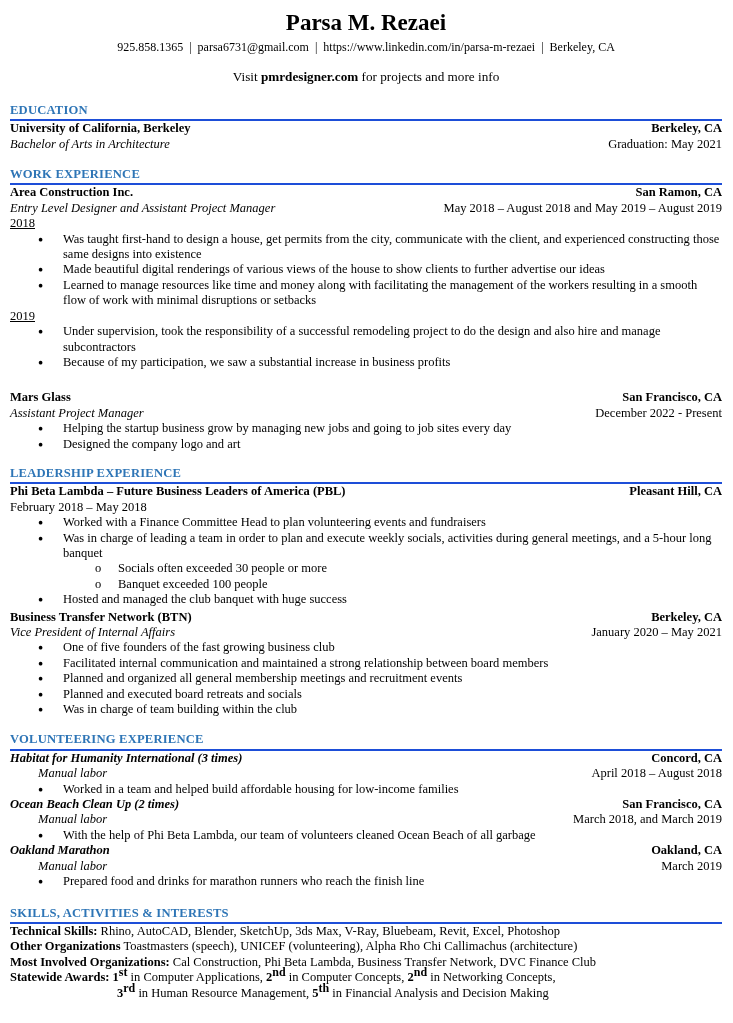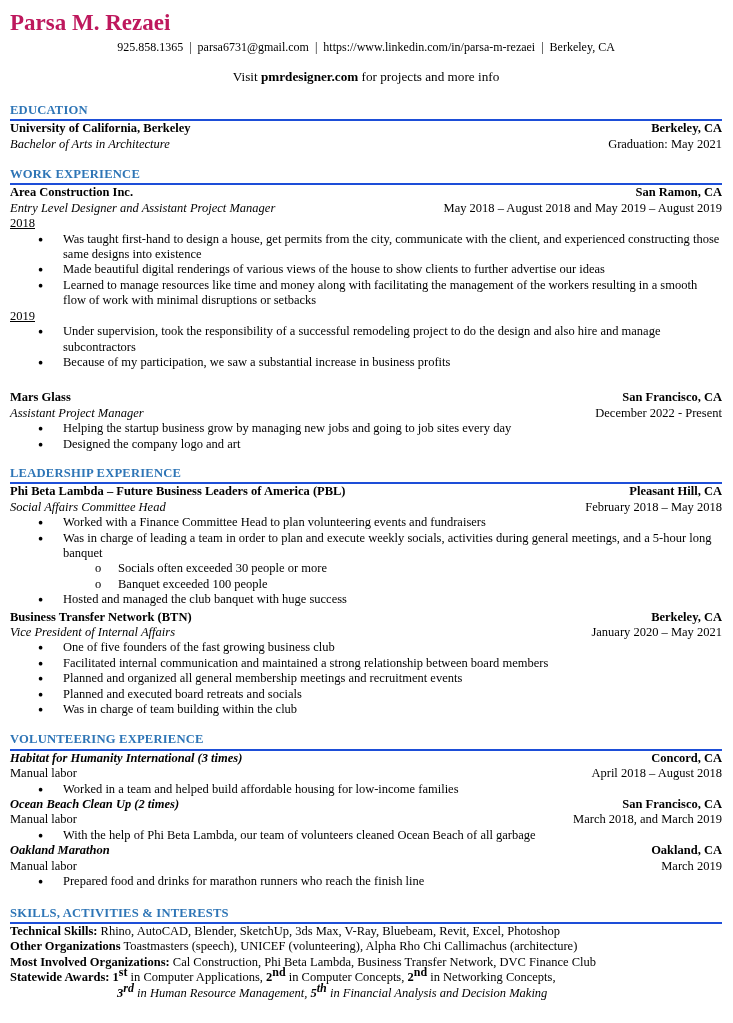--- a/index.html
+++ b/index.html
@@ -4,54 +4,54 @@
 <style>
   * { margin:0; padding:0; box-sizing:border-box; }
   html, body { background:#ffffff; }
   body {
     width:733px; height:1023px; overflow:hidden;
     font-family:"Liberation Serif","DejaVu Serif",serif;
     font-size:12.5px; line-height:15.4px; color:#000;
   }
   .page { padding:10px 11px 0 10px; }
 
-  .name { text-align:left; font-size:23px; line-height:26px; font-weight:bold; color:#be185d; }
+  .name { text-align:center; font-size:23px; line-height:26px; font-weight:bold; color:#000000; }
   .contact { text-align:center; font-size:12px; margin-top:4px; white-space:nowrap; }
   .contact .sep { padding:0 6px; color:#000; }
   .tagline { text-align:center; font-size:13.2px; margin-top:14px; }
   .tagline b { font-weight:bold; }
 
   .section { margin-top:15px; }
   .section.first { margin-top:18px; }
   .section.leadership { margin-top:14px; }
   .section.skills { margin-top:16px; }
   .section-head { border-bottom:2px solid #1d4ed8; padding-bottom:1px; }
   .section-title { color:#2E75B6; font-weight:bold; font-size:12.6px; letter-spacing:0.2px; }
 
   .row { display:flex; justify-content:space-between; align-items:baseline; }
   .row .lft { flex:1; }
   .row .rgt { text-align:right; white-space:nowrap; }
   .company, .loc { font-weight:bold; }
   .role { font-style:italic; }
   .org-italic { font-weight:bold; font-style:italic; }
   .year { text-decoration:underline; }
-  .manual { }
+  .manual { font-style:italic; margin-left:28px; }
 
   .entry2 { margin-top:20px; }
   .entry-btn { margin-top:2px; }
 
   .bullet { display:flex; }
   .bullet .bmark { flex:none; width:25px; margin-left:28px; font-size:8.5px; line-height:15.4px; }
   .bullet .btext { flex:1; }
   .sub { display:flex; }
   .sub .smark { flex:none; width:23px; margin-left:85px; }
   .sub .stext { flex:1; }
 
   .skill-row b { font-weight:bold; }
-  .awards-line2 { margin-left:107px;font-style:italic; }
+  .awards-line2 { margin-left:107px; }
   sup { font-size:12px; line-height:0; vertical-align:super; }
 </style>
 </head>
 <body>
 
 <div class="page">
 
   <div class="name">Parsa M. Rezaei</div>
   <div class="contact"><span>925.858.1365</span><span class="sep">|</span><span>parsa6731@gmail.com</span><span class="sep">|</span><span>https://www.linkedin.com/in/parsa-m-rezaei</span><span class="sep">|</span><span>Berkeley, CA</span></div>
   <div class="tagline"><span>Visit </span><b>pmrdesigner.com</b><span> for projects and more info</span></div>
@@ -134,21 +134,20 @@
     <div class="section-head">
       <span class="section-title">LEADERSHIP EXPERIENCE</span>
     </div>
 
     <div>
       <div class="row">
         <span class="lft company">Phi Beta Lambda – Future Business Leaders of America (PBL)</span>
         <span class="rgt loc">Pleasant Hill, CA</span>
       </div>
       <div class="row">
-        <span class="lft role">Social Affairs Committee Head</span>
         <span class="rgt">February 2018 – May 2018</span>
       </div>
       <div class="bullet">
           <span class="bmark">●</span>
           <span class="btext">Worked with a Finance Committee Head to plan volunteering events and fundraisers</span>
         </div>
       <div class="bullet">
           <span class="bmark">●</span>
           <span class="btext">Was in charge of leading a team in order to plan and execute weekly socials, activities during general meetings, and a 5-hour long banquet</span>
         </div>

